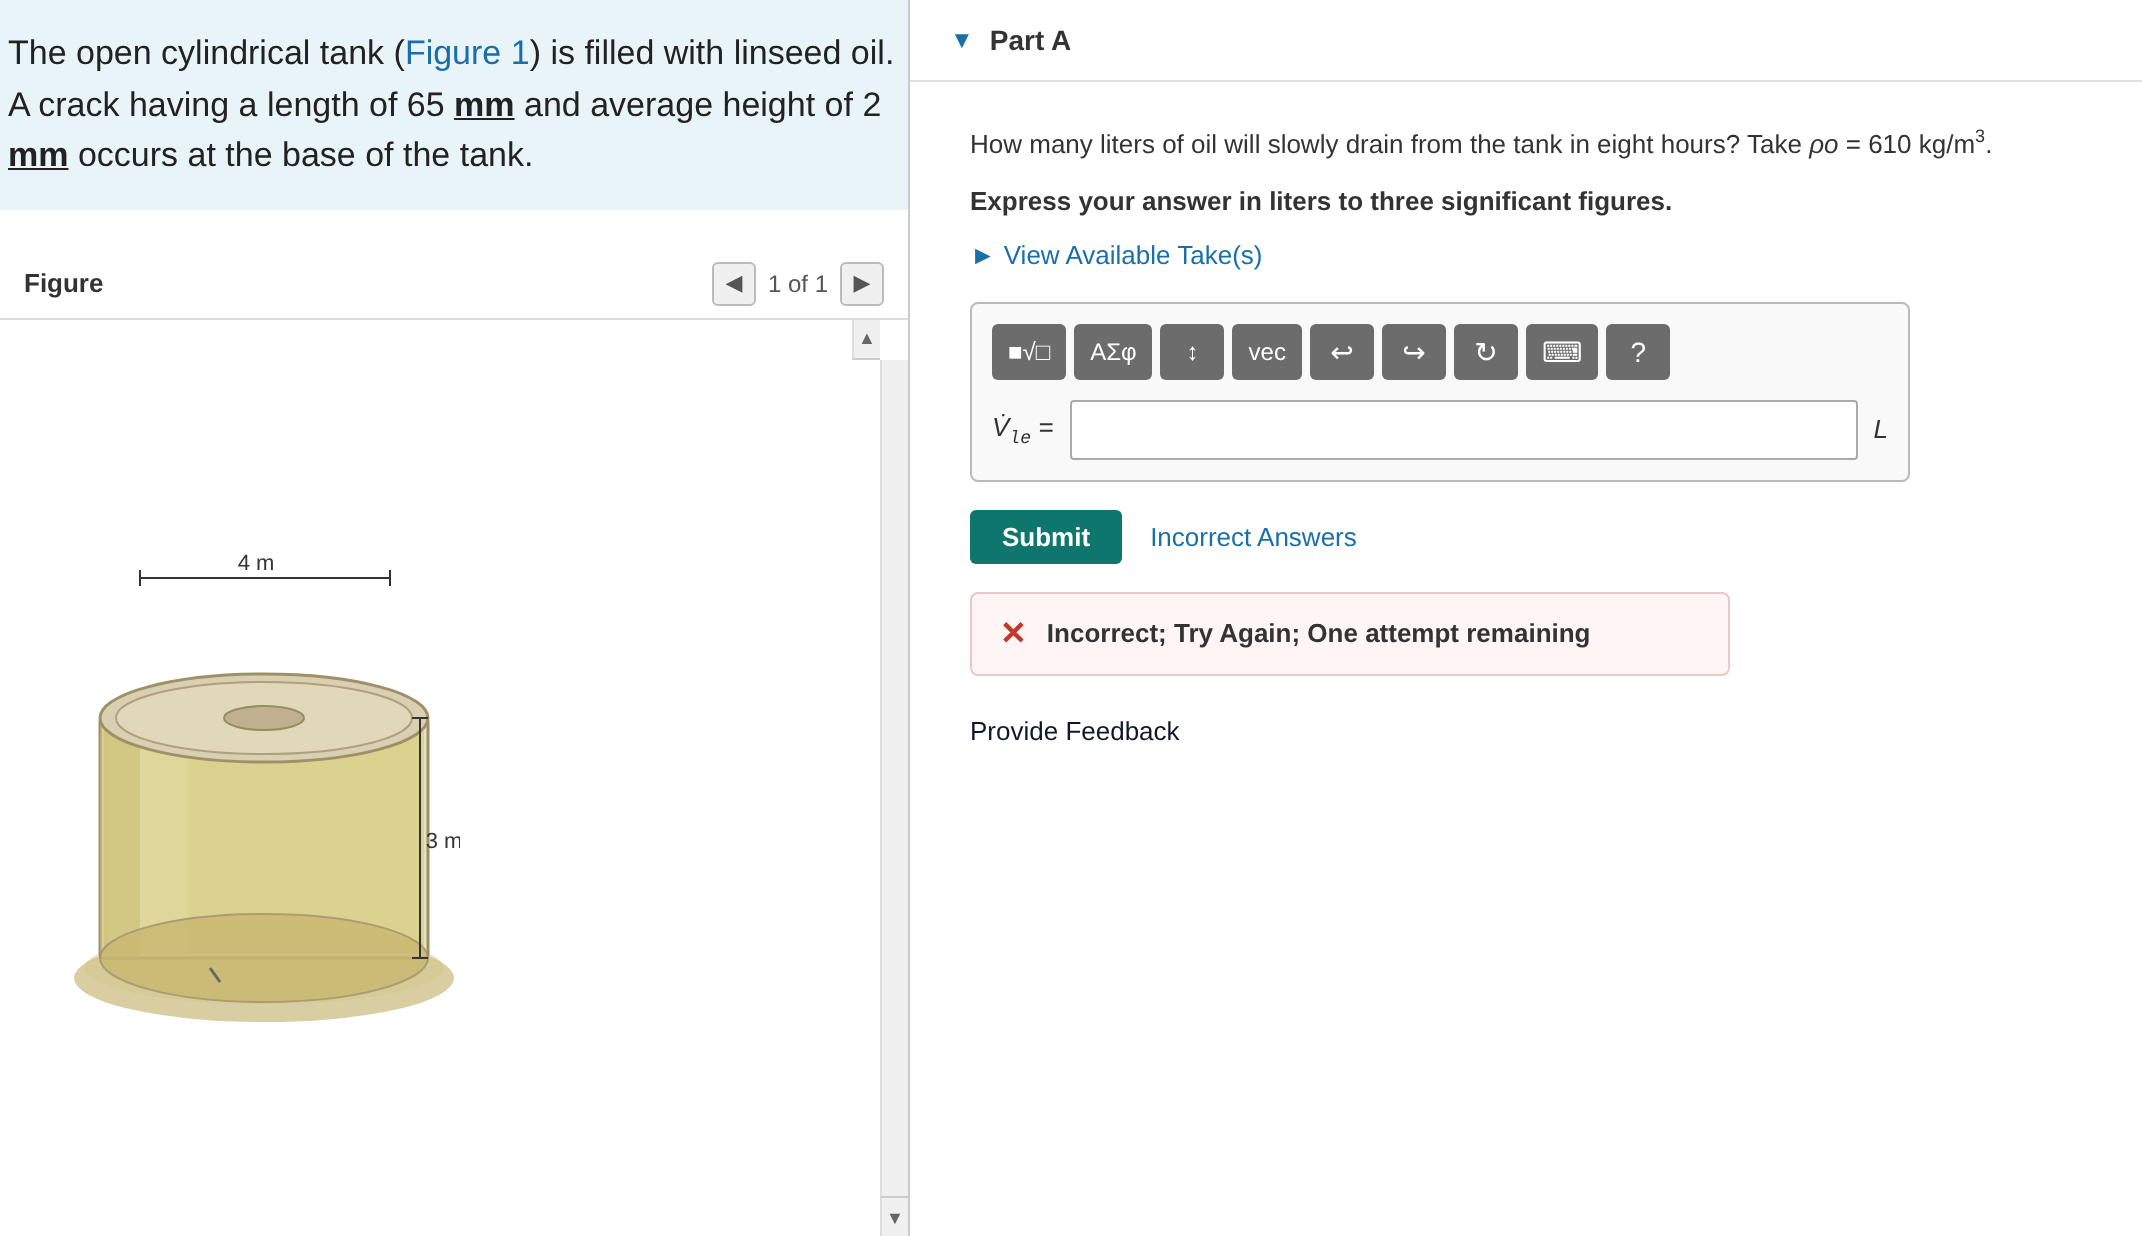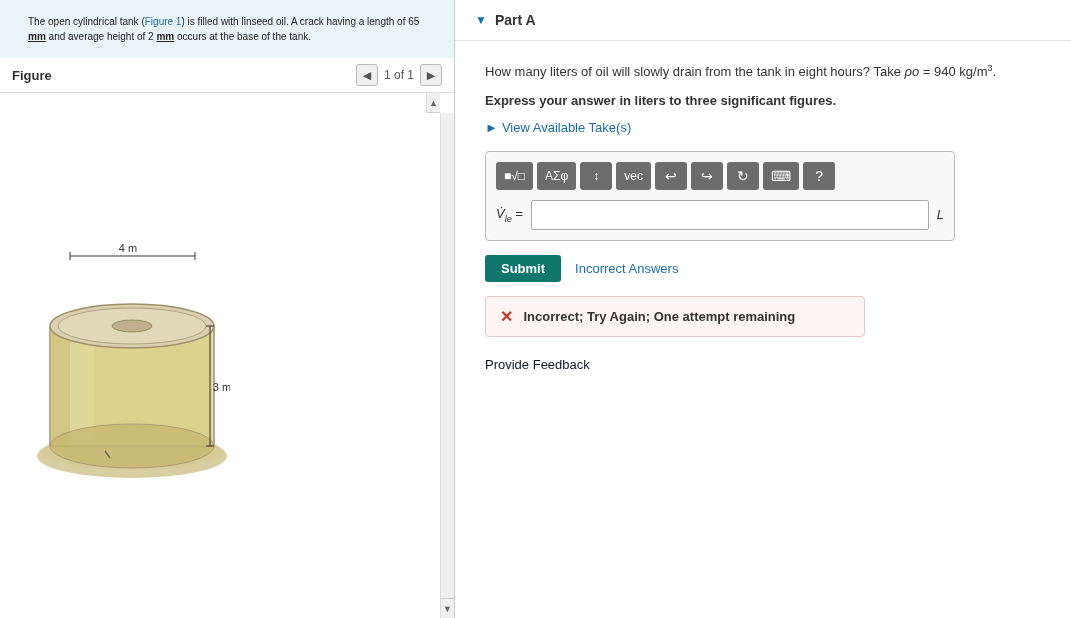--- a/index.html
+++ b/index.html
@@ -17,38 +17,39 @@
     .left-panel {
       width: 455px;
       border-right: 1px solid #ccc;
       display: flex;
       flex-direction: column;
       height: 100%;
     }
 
     .problem-text {
       background: #e8f4f8;
-      padding: 14px 28px;
-      font-size: 10px;
+      padding: 14px 4px;
+      font-size: 17px;
       line-height: 1.5;
       color: #222;
     }
 
     .problem-text a {
       color: #1a6fa8;
       text-decoration: none;
     }
 
     .figure-header {
       display: flex;
       align-items: center;
       justify-content: space-between;
       padding: 6px 12px;
       border-bottom: 1px solid #ddd;
       background: #fff;
+      margin-top: 20px;
     }
 
     .figure-title {
       font-weight: bold;
       font-size: 13px;
       color: #333;
     }
 
     .figure-nav {
       display: flex;
@@ -344,21 +345,21 @@
 </div>
 
 <div class="right-panel">
   <div class="part-header">
     <span class="collapse-icon">▼</span>
     <span class="part-title">Part A</span>
   </div>
 
   <div class="part-content">
     <p class="question-text">
-      <span>How many liters of oil will slowly drain from the tank in eight hours? Take </span><span style="font-style:italic;">ρo</span><span> = 940 kg/m</span><span class="math-sup">3</span><span>.</span>
+      <span>How many liters of oil will slowly drain from the tank in eight hours? Take </span><span style="font-style:italic;">ρo</span><span> = 610 kg/m</span><span class="math-sup">3</span><span>.</span>
     </p>
     <p class="question-text">
       <span class="question-emphasis">Express your answer in liters to three significant figures.</span>
     </p>
 
     <a href="#" class="hint-link">
       <span>►</span>
       <span>View Available Take(s)</span>
     </a>
 
@@ -369,21 +370,21 @@
         <button class="tool-btn">↕</button>
         <button class="tool-btn">vec</button>
         <button class="tool-btn icon-only">↩</button>
         <button class="tool-btn icon-only">↪</button>
         <button class="tool-btn icon-only">↻</button>
         <button class="tool-btn icon-only">⌨</button>
         <button class="tool-btn icon-only">?</button>
       </div>
 
       <div class="input-row">
-        <span class="var-label"><em>V̇</em><sub style="font-size:9px;">le</sub> =</span>
+        <span class="var-label"><em>V̇</em><sub style="font-size:9px;font-family:Liberation Mono, monospace;">le</sub> =</span>
         <input type="text" class="answer-input" value="" style="">
         <span class="unit-label">L</span>
       </div>
     </div>
 
     <div class="action-row">
       <button class="submit-btn">Submit</button>
       <a href="#" class="prev-answers-link">Incorrect Answers</a>
     </div>
 

